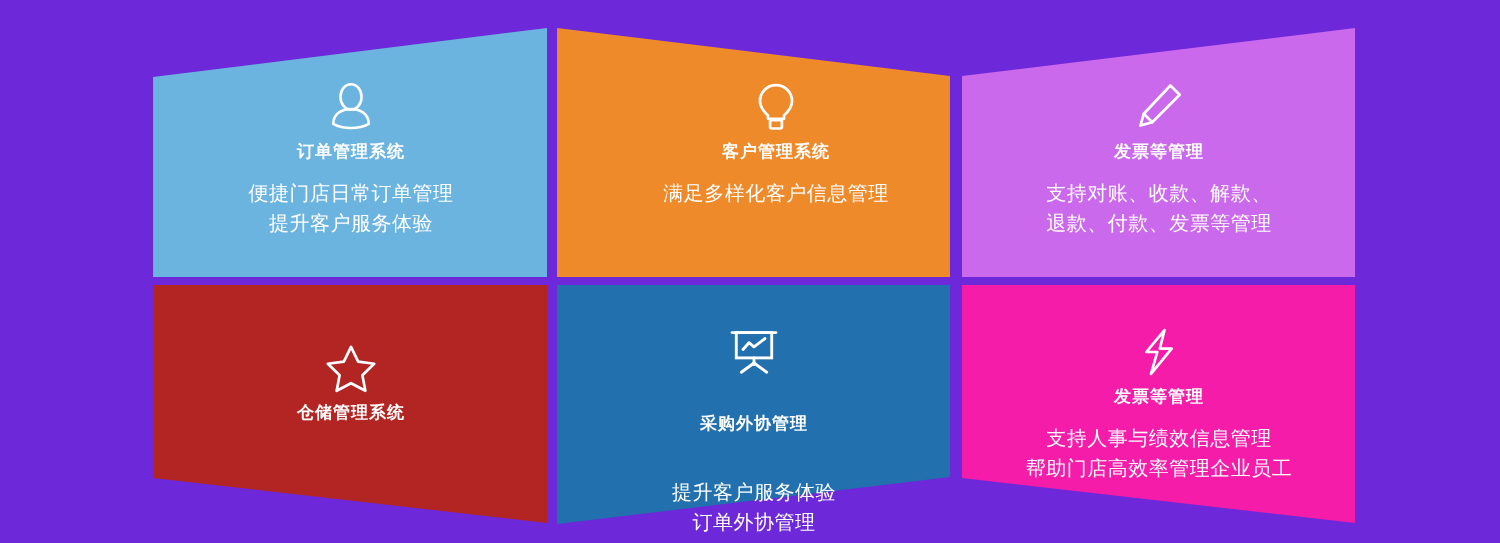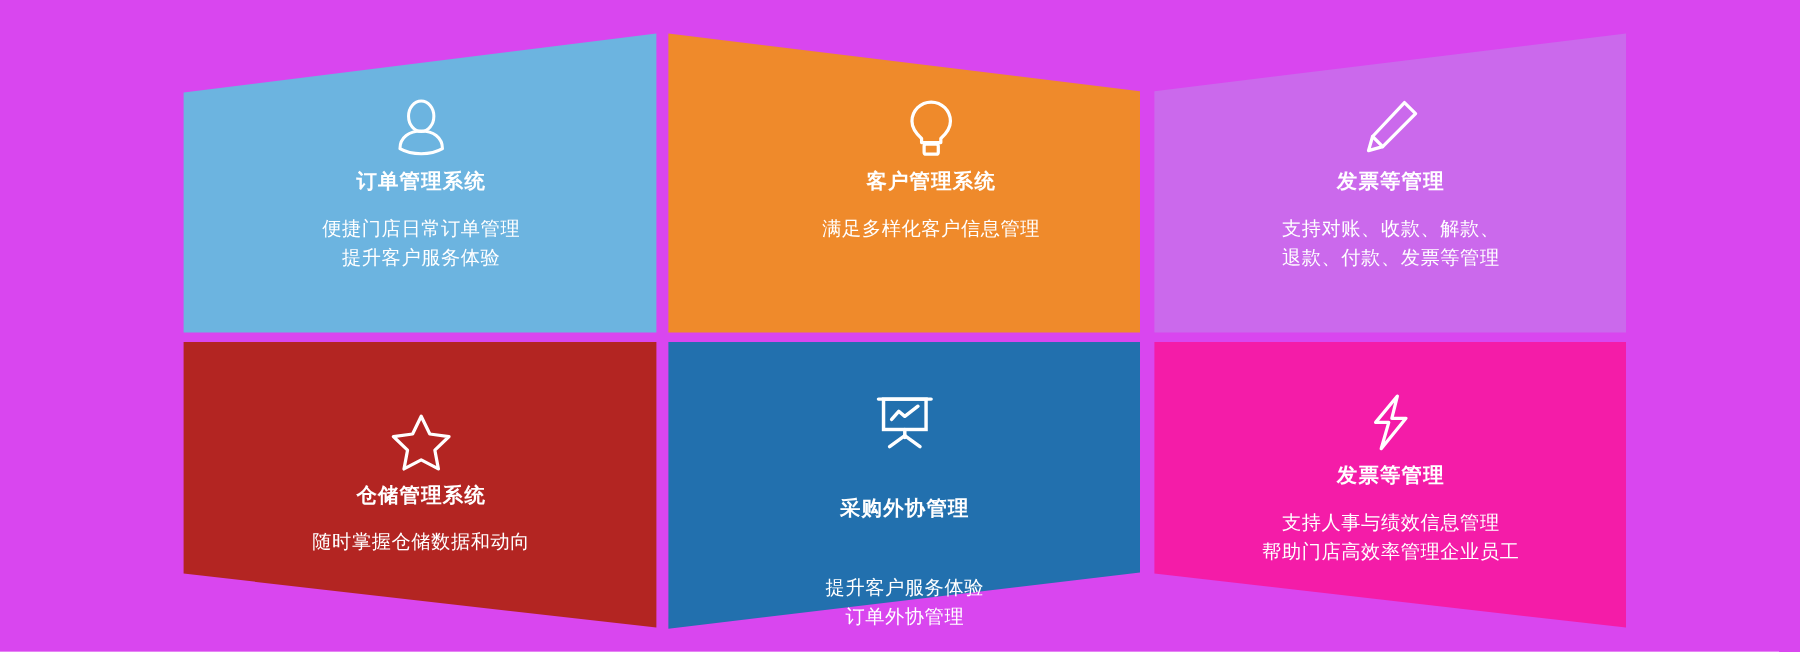--- a/index.html
+++ b/index.html
@@ -10,21 +10,21 @@
   body {
     width: 1500px;
     height: 543px;
     font-family: "Liberation Sans", "DejaVu Sans", sans-serif;
     overflow: hidden;
   }
   #stage {
     position: relative;
     width: 1500px;
     height: 543px;
-    background: #d946ef;
+    background: #6d28d9;
   }
   #shapes {
     position: absolute;
     left: 0;
     top: 0;
     width: 1500px;
     height: 543px;
   }
   .panel-content {
     position: absolute;
@@ -44,21 +44,21 @@
   }
   .panel-title {
     font-size: 17px;
     font-weight: bold;
     letter-spacing: 1px;
     margin-top: 8px;
     line-height: 1.2;
     white-space: nowrap;
   }
   .panel-desc {
-    font-size: 16px;
+    font-size: 20px;
     font-weight: normal;
     line-height: 1.5;
     margin-top: 18px;
     letter-spacing: 0.5px;
     font-family: Liberation Mono, monospace;
   }
   .panel-desc .desc-line { display: block; white-space: nowrap; }
 
   
   #content-0 { left: 155px; top: 80px;  width: 392px; }
@@ -120,21 +120,20 @@
       <span class="desc-line">退款、付款、发票等管理</span>
     </div>
   </div>
 
   <div class="panel-content" id="content-3">
     <svg class="panel-icon" viewBox="0 0 64 64">
       <path d="M32 7 L40.5 24.5 L59.5 27 L45.5 40.5 L49 59 L32 50 L15 59 L18.5 40.5 L4.5 27 L23.5 24.5 Z" fill="none" stroke="#ffffff" stroke-width="3.2" stroke-linejoin="round"></path>
     </svg>
     <div class="panel-title">仓储管理系统</div>
     <div class="panel-desc">
-      <span class="desc-line">随时掌握仓储数据和动向</span>
     </div>
   </div>
 
   <div class="panel-content" id="content-4">
     <svg class="panel-icon" viewBox="0 0 64 64">
       <line x1="6" y1="9" x2="58" y2="9" stroke="#ffffff" stroke-width="3.4" stroke-linecap="round"></line>
       <rect x="11" y="9" width="42" height="30" fill="none" stroke="#ffffff" stroke-width="3.4"></rect>
       <polyline points="19,29 26,21 32,26 45,16" fill="none" stroke="#ffffff" stroke-width="3.4" stroke-linecap="round" stroke-linejoin="round"></polyline>
       <line x1="32" y1="39" x2="32" y2="47" stroke="#ffffff" stroke-width="3.4" stroke-linecap="round"></line>
       <line x1="32" y1="45" x2="17" y2="56" stroke="#ffffff" stroke-width="3.4" stroke-linecap="round"></line>

